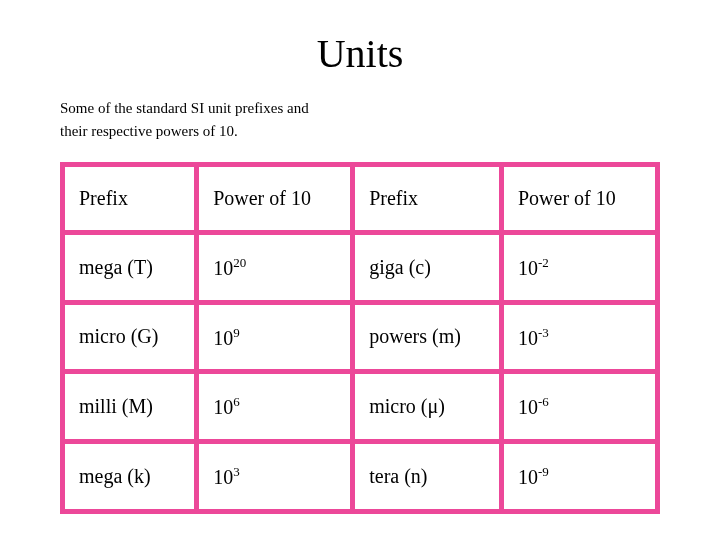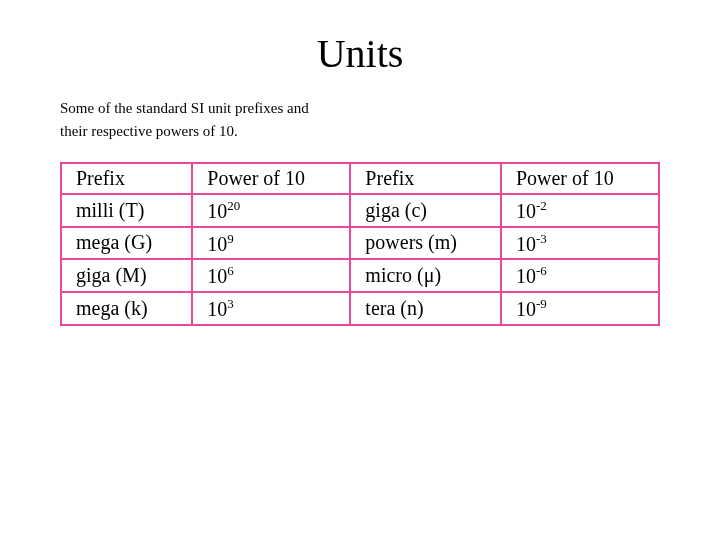--- a/index.html
+++ b/index.html
@@ -30,22 +30,22 @@
       line-height: 1.5;
     }
 
     table {
       border-collapse: collapse;
       width: 100%;
       font-size: 20px;
     }
 
     table td {
-      border: 2px solid #ec4899;
-      padding: 3px 14px;
+      border: 5px solid #ec4899;
+      padding: 20px 14px;
       vertical-align: middle;
     }
 
     table tr:first-child td {
       font-size: 20px;
     }
 
     sup {
       font-size: 13px;
     }
@@ -59,33 +59,33 @@
 
 <table>
   <tbody>
     <tr>
       <td>Prefix</td>
       <td>Power of 10</td>
       <td>Prefix</td>
       <td>Power of 10</td>
     </tr>
     <tr>
-      <td>milli (T)</td>
+      <td>mega (T)</td>
       <td><span>10</span><sup>20</sup></td>
       <td>giga (c)</td>
       <td><span>10</span><sup>-2</sup></td>
     </tr>
     <tr>
-      <td>mega (G)</td>
+      <td>micro (G)</td>
       <td><span>10</span><sup>9</sup></td>
       <td>powers (m)</td>
       <td><span>10</span><sup>-3</sup></td>
     </tr>
     <tr>
-      <td>giga (M)</td>
+      <td>milli (M)</td>
       <td><span>10</span><sup>6</sup></td>
       <td>micro (μ)</td>
       <td><span>10</span><sup>-6</sup></td>
     </tr>
     <tr>
       <td>mega (k)</td>
       <td><span>10</span><sup>3</sup></td>
       <td>tera (n)</td>
       <td><span>10</span><sup>-9</sup></td>
     </tr>

